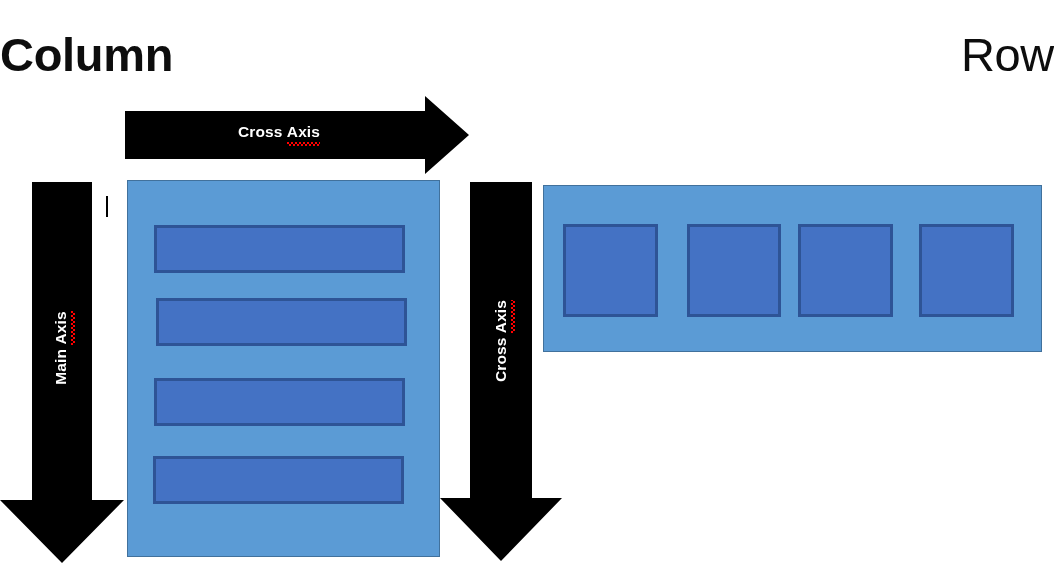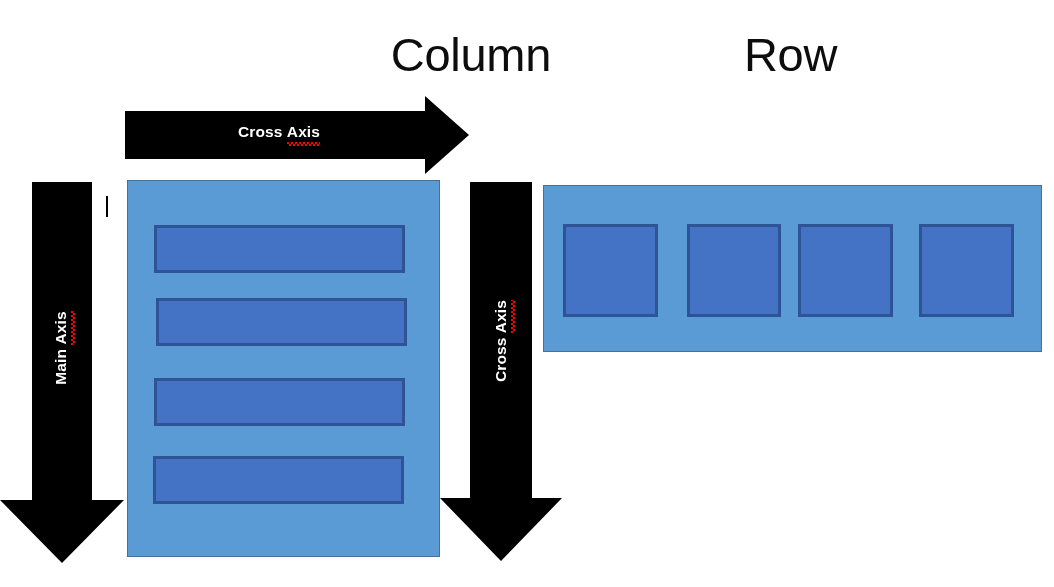--- a/index.html
+++ b/index.html
@@ -21,22 +21,22 @@
   
   .diagram-title {
     position: absolute;
     font-size: 47px;
     font-weight: 400;
     color: #0d0d0d;
     letter-spacing: -0.3px;
     white-space: nowrap;
     line-height: 1;
   }
-  #title-column { left: 0; top: 31px; width: 551px; text-align: right; }
-  #title-row    { left: 527px; top: 31px; width: 527px; text-align: center; }
+  #title-column { left: 0; top: 31px; width: 551px; text-align: left; font-weight: bold; }
+  #title-row    { left: 527px; top: 31px; width: 527px; text-align: right; }
 
   
   .arrow { position: absolute; }
   .arrow svg { display: block; }
 
   .arrow-label {
     position: absolute;
     color: #ffffff;
     font-weight: bold;
     font-size: 15.5px;

